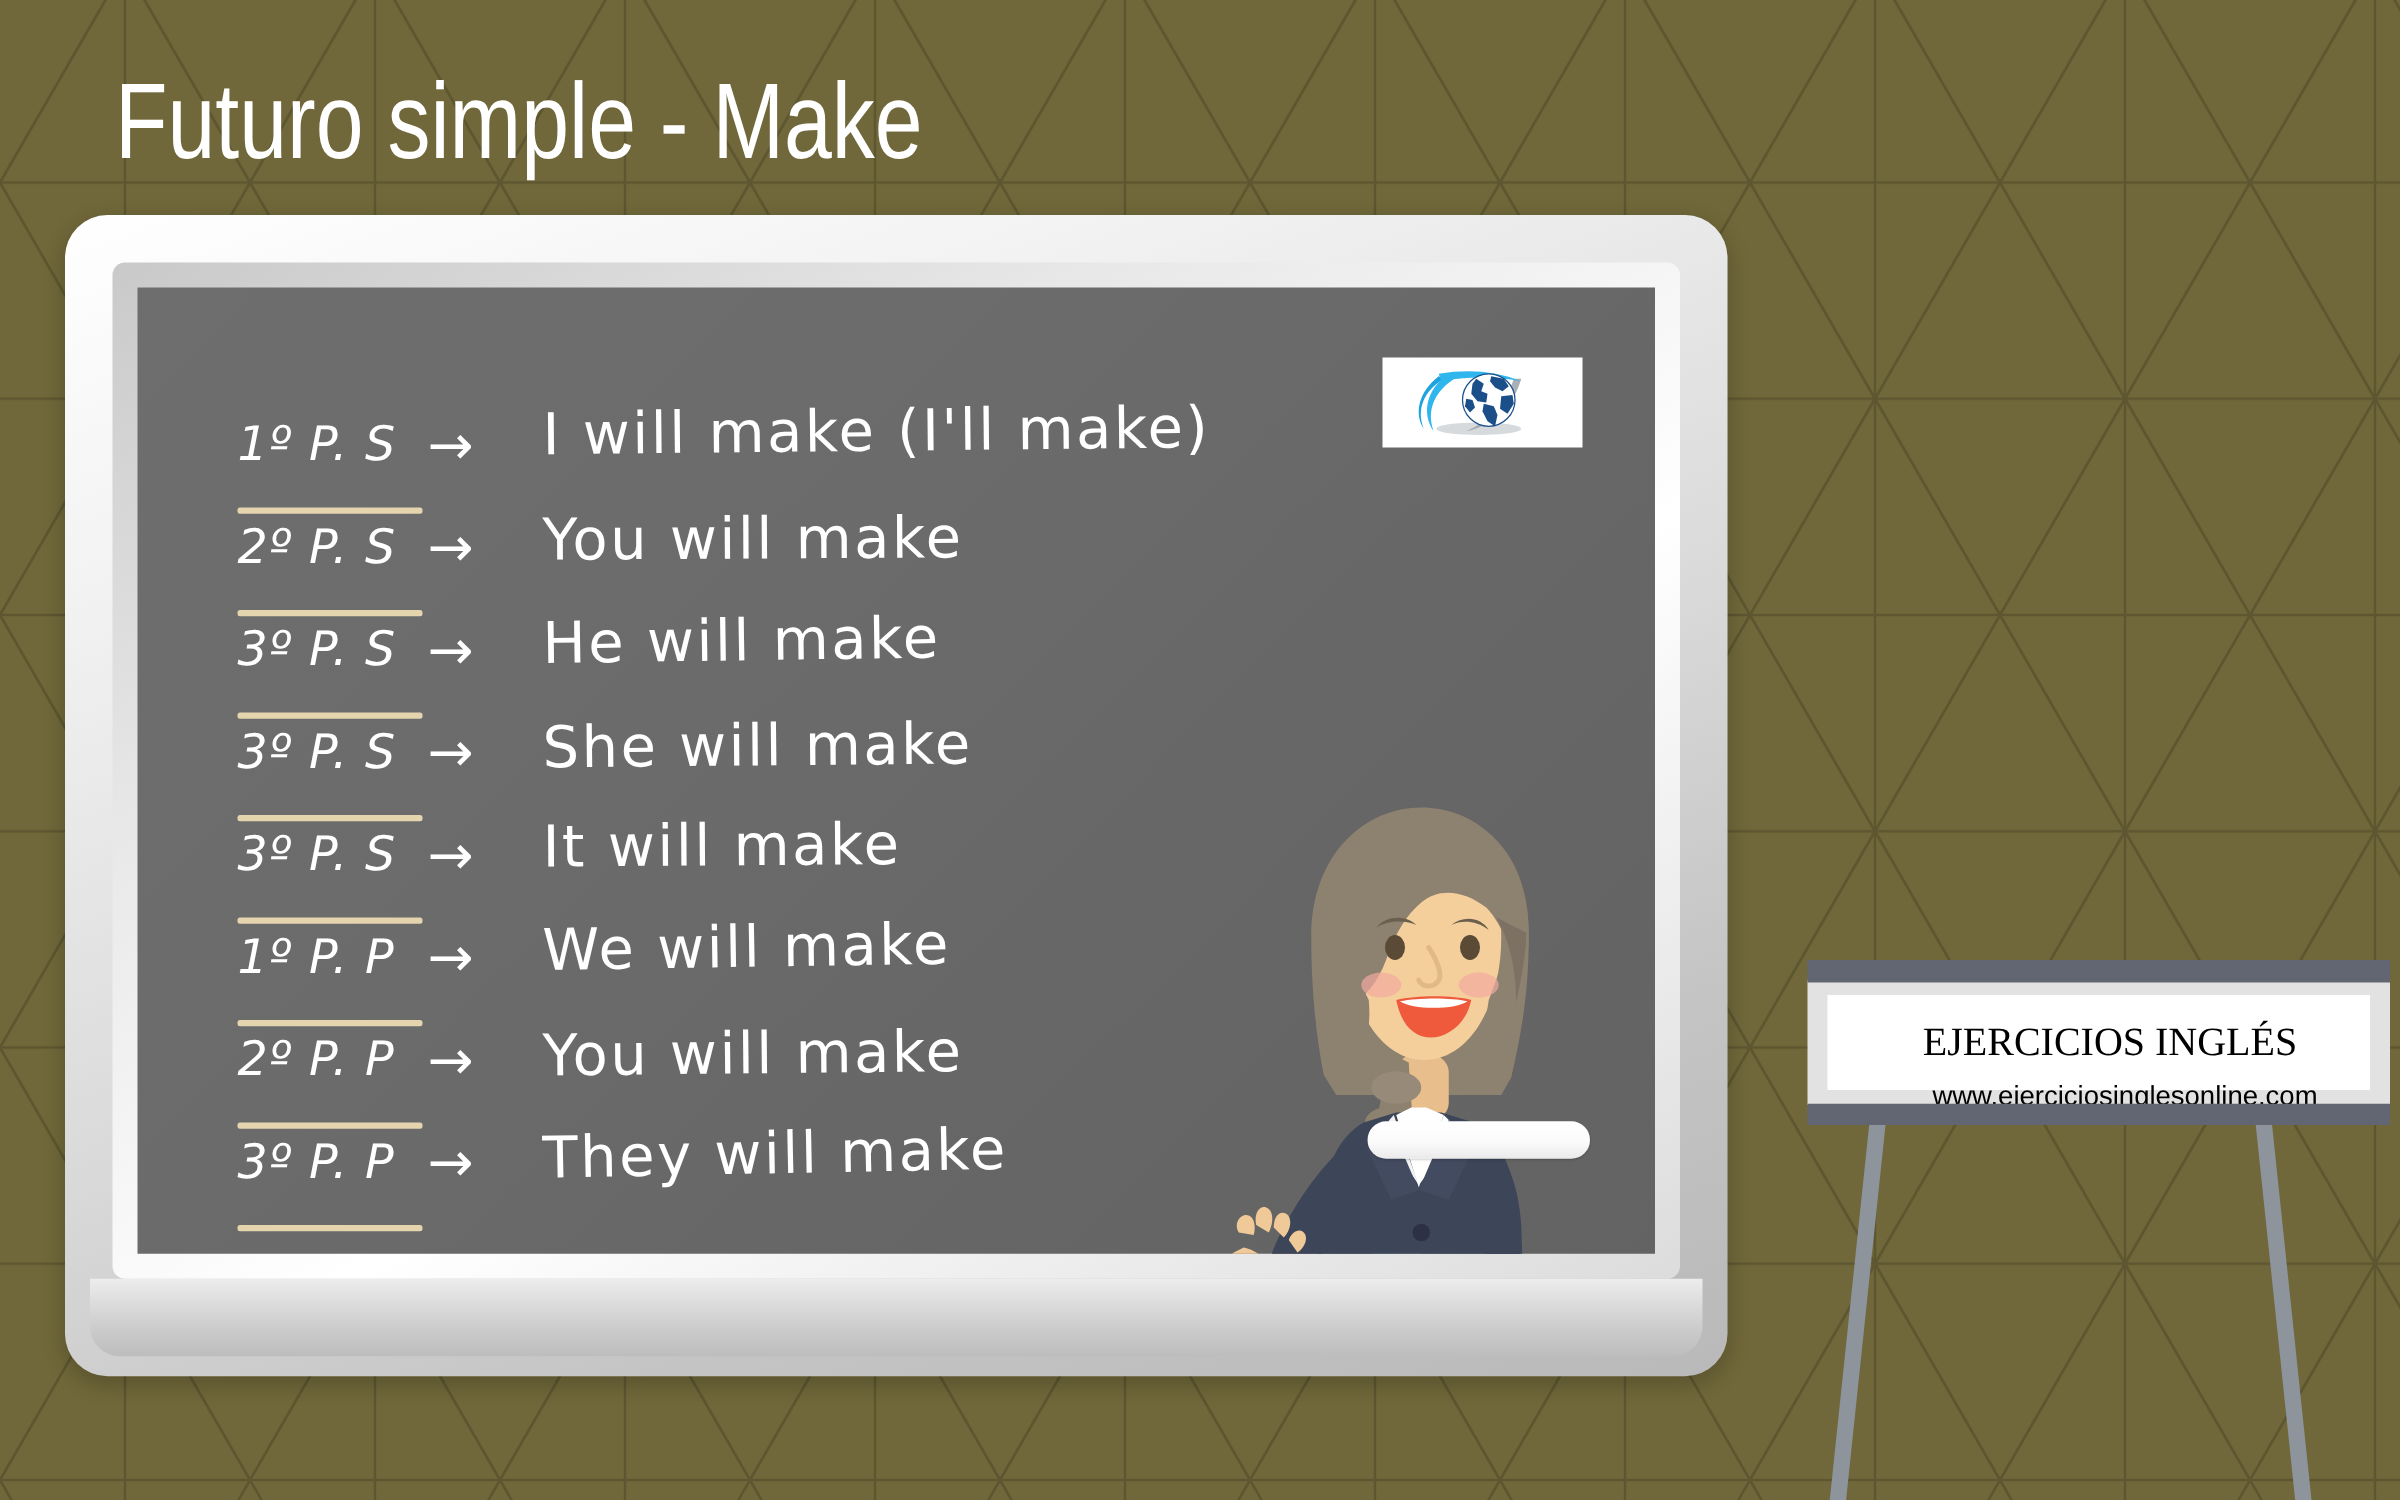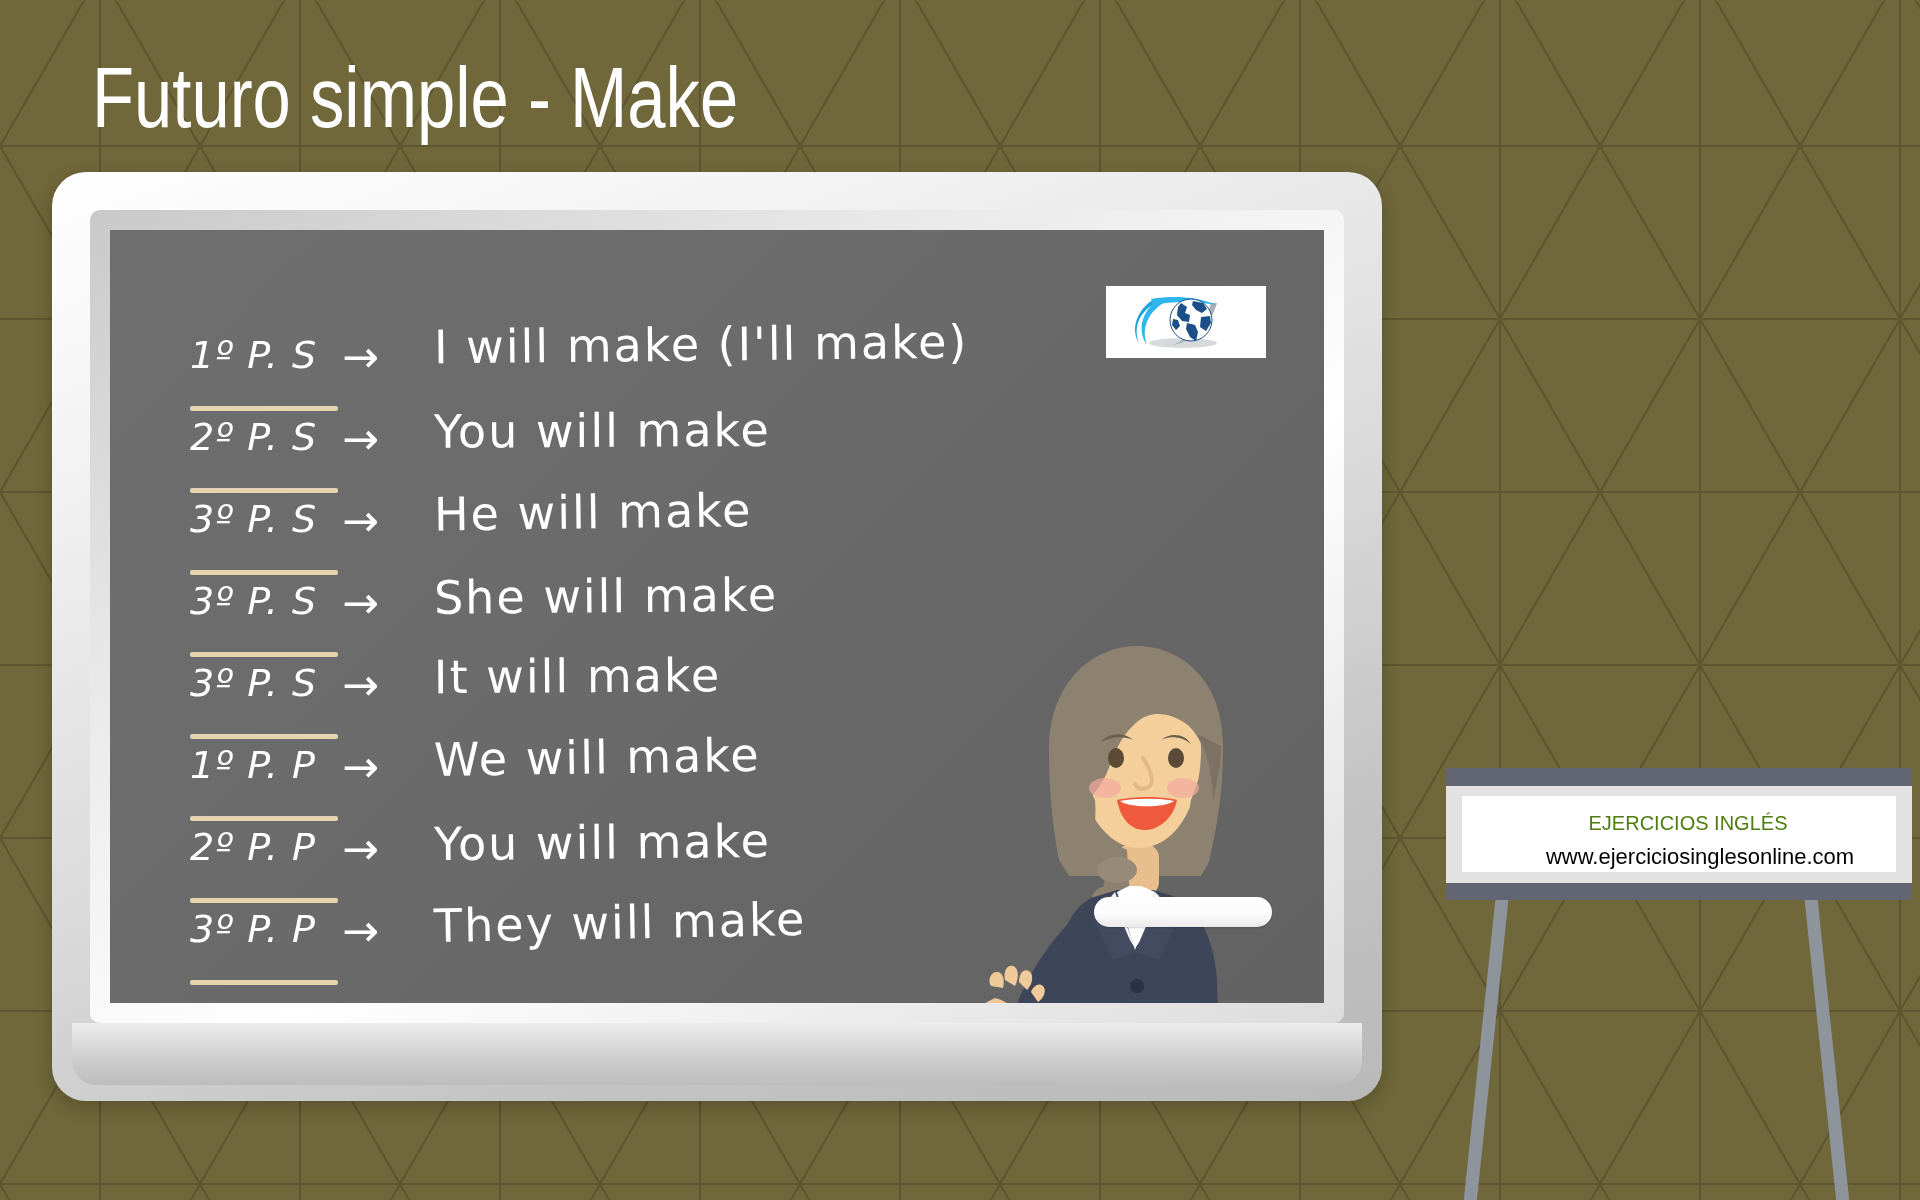--- a/index.html
+++ b/index.html
@@ -253,23 +253,23 @@
     right: 16px; bottom: 12px;
     background: #ffffff;
   }
   #easel-text {
     position: absolute;
     left: 18px; top: 10px;
     right: 0;
     text-align: center;
   }
   .easel-line1, .easel-line2 {
-    font-family: Liberation Sans, sans-serif;
-    font-size: 20px;
-    color: #4d7c0f;
+    font-family: Liberation Serif, serif;
+    font-size: 32px;
+    color: #000000;
     line-height: 1.7;
     white-space: nowrap;
   }
   .easel-line3 {
     font-family: "Liberation Sans", sans-serif;
     font-size: 22px;
     color: #000000;
     white-space: nowrap;
     margin-top: 4px;
     margin-left: 24px;

